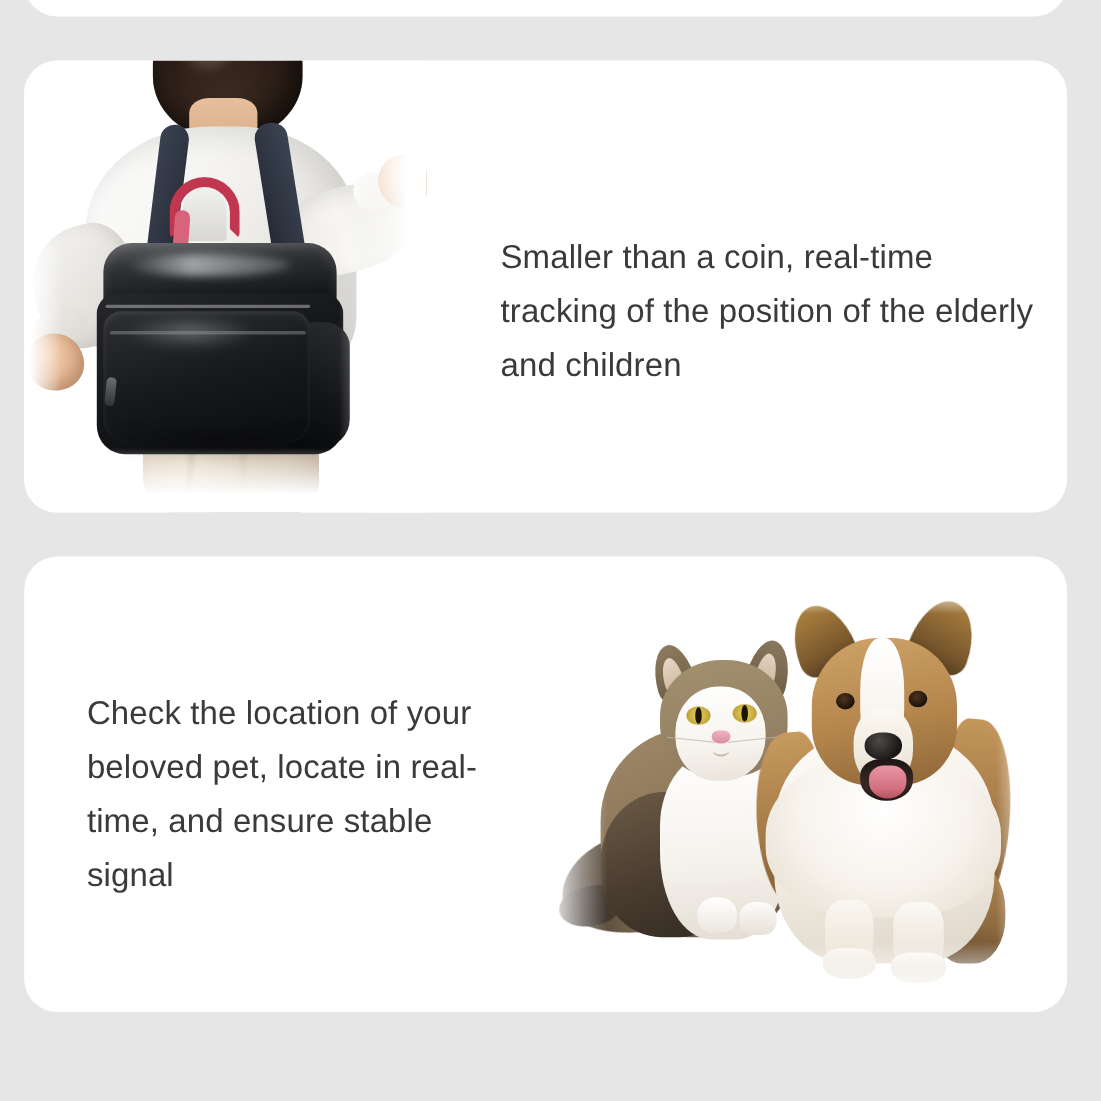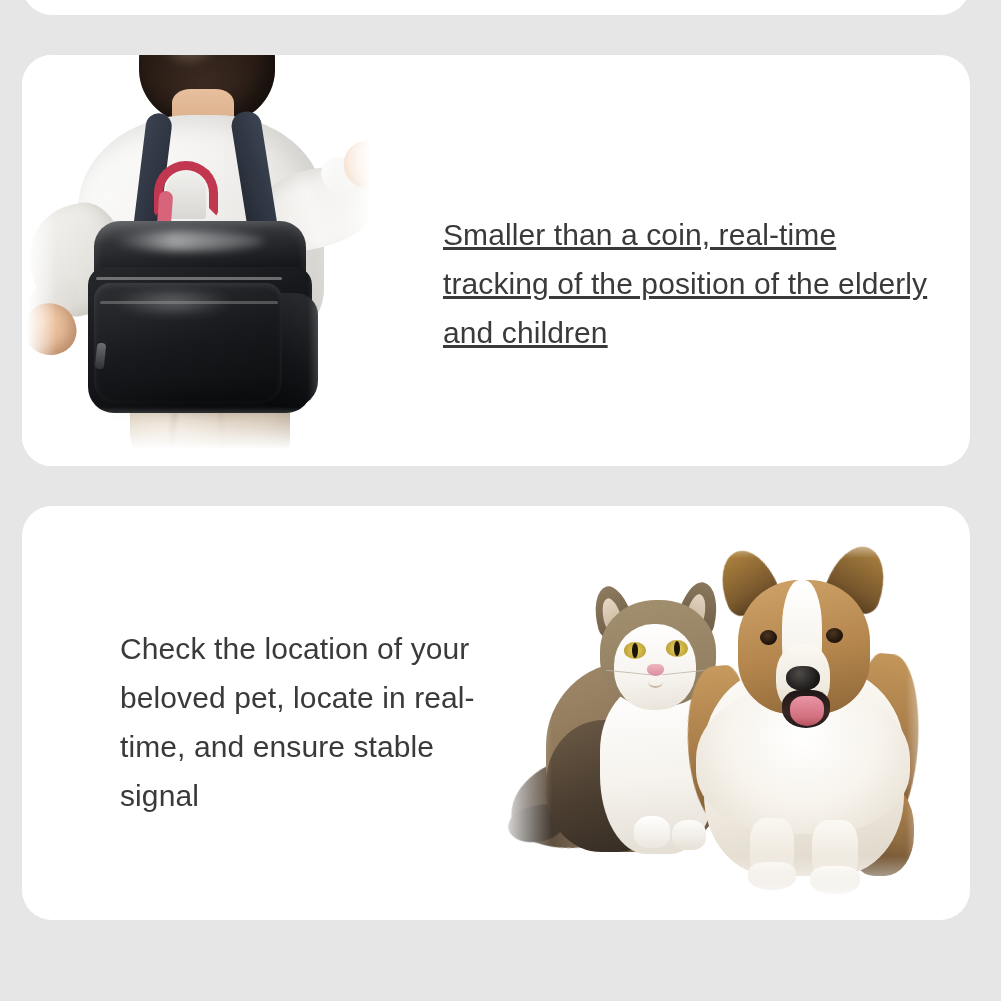--- a/index.html
+++ b/index.html
@@ -70,30 +70,28 @@
   .feature-text {
     position: absolute;
     color: #3a3a3a;
     font-size: 30px;
     line-height: 49px;
     letter-spacing: 0.1px;
     white-space: pre-line;
     font-weight: 400;
   }
   .text-right {
-    left: 421px;
+    left: 433px;
     top: 155px;
     width: 490px;
-    text-decoration: underline;
   }
   .text-left {
     left: 57px;
     top: 118px;
     width: 400px;
-    margin-left: 41px;
   }
 
   
   .photo-child {
     position: absolute;
     left: 0px;
     top: 0px;
     width: 366px;
     height: 411px;
     overflow: hidden;

